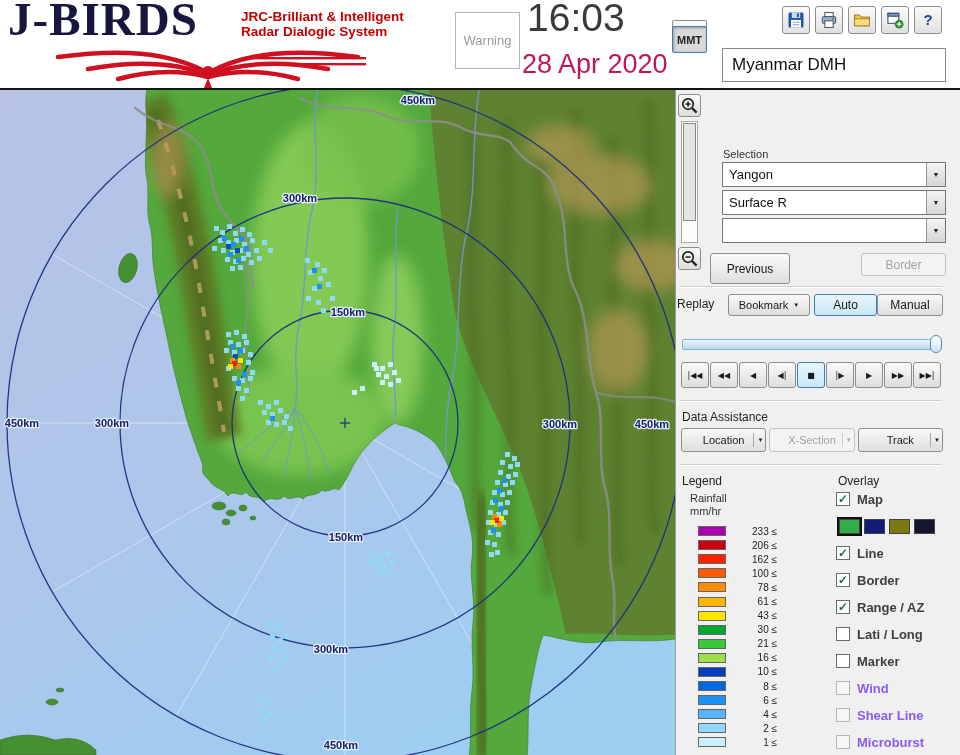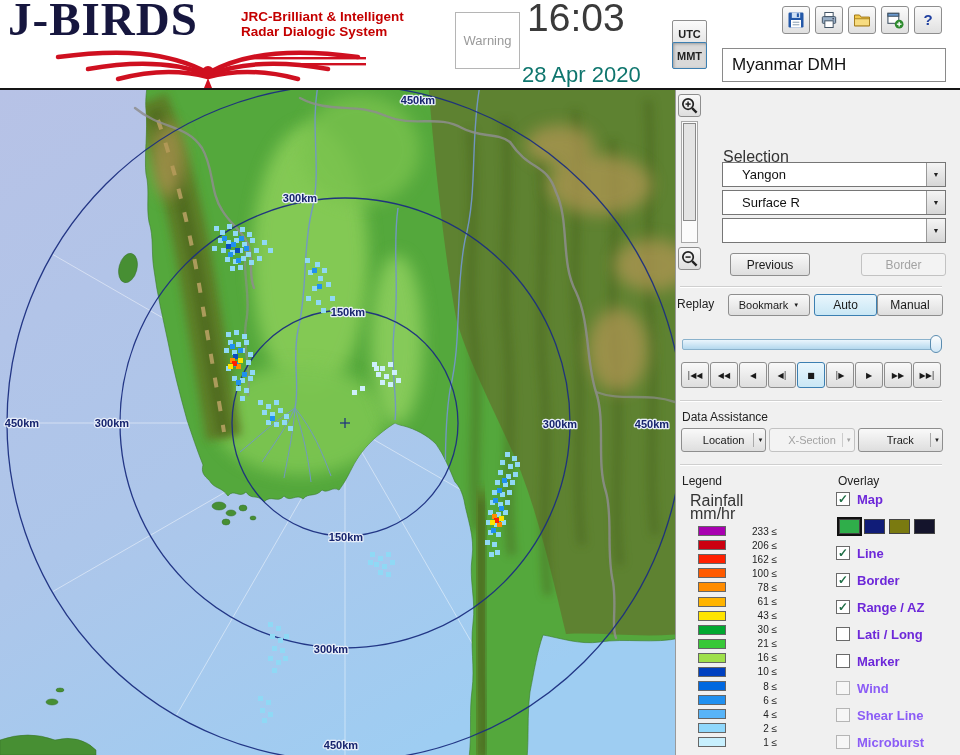--- a/index.html
+++ b/index.html
@@ -11,21 +11,21 @@
   .header{position:absolute;left:0;top:0;width:960px;height:90px;background:#fff;
     border-bottom:2px solid #151515}
   .logo-title{position:absolute;left:8px;top:-8px;font-family:"Liberation Serif",serif;
     font-weight:bold;font-size:47px;color:#16163e;letter-spacing:1px}
   .logo-sub{position:absolute;left:241px;top:9px;color:#c40000;font-weight:bold;
     font-size:13.5px;line-height:15px;white-space:nowrap}
   .eagle{position:absolute;left:48px;top:45px}
   .warning-btn{position:absolute;left:455px;top:12px;width:65px;height:57px;background:#fff;
     border:1px solid #b5b5b5;color:#9a9a9a;font-size:13px;font-family:inherit}
   .clock-time{position:absolute;left:527px;top:-4px;font-size:39px;color:#3a3a3a}
-  .clock-date{position:absolute;left:522px;top:62px;font-size:22px;color:#0f766e}
+  .clock-date{position:absolute;left:522px;top:49px;font-size:27px;color:#be185d}
   .tz-btn{position:absolute;left:672px;width:35px;height:27px;font-size:11px;font-weight:bold;
     font-family:inherit;border:1px solid #8e8e8e;border-radius:2px;
     background:linear-gradient(#fbfbfb,#e3e3e3);color:#222}
   .tz-btn.pressed{background:#d9d9d9;box-shadow:inset 1px 1px 3px rgba(0,0,0,.3);border-color:#3c7fb1}
   .tb{position:absolute;left:782px;top:6px;display:flex;gap:5px}
   .tb button{width:28px;height:28px;border:1px solid #8e8e8e;border-radius:3px;
     background:linear-gradient(#fbfbfb,#e0e0e0);display:flex;align-items:center;
     justify-content:center;padding:0;cursor:pointer}
   .station-box{position:absolute;left:722px;top:48px;width:224px;height:34px;
     border:1px solid #8a8a8a;background:#fff;font-size:17px;line-height:32px;
@@ -47,24 +47,24 @@
     border:1px solid #a8a8a8}
   .sb-thumb{position:absolute;left:1px;top:1px;width:13px;height:98px;background:#e4e4e4;
     border:1px solid #8a8a8a}
   .top-box{position:absolute;left:46px;top:1px;width:224px;height:44px;border:1px solid #7c7c7c;
     background:#fff;display:flex}
   .top-box .cell1{width:110px;border-right:1px solid #7c7c7c}
   .top-box .cell2{flex:1;position:relative}
   .range-label{position:absolute;left:10px;top:3px;font-size:11px;color:#333}
   .range-value{position:absolute;right:8px;top:18px;font-size:17px;color:#111}
   .panel-label{position:absolute;font-size:12px;color:#222}
-  .small-label{position:absolute;font-size:16px;color:#333}
+  .small-label{position:absolute;font-size:11px;color:#333}
   .combo{position:absolute;left:46px;width:224px;height:25px;background:#fff;
     border:1px solid #767676;display:flex;cursor:pointer}
-  .combo-txt{flex:1;font-size:13px;line-height:23px;padding-left:19px;color:#111;overflow:hidden}
+  .combo-txt{flex:1;font-size:13px;line-height:23px;padding-left:6px;color:#111;overflow:hidden}
   .combo-dd{width:19px;border-left:1px solid #999;background:linear-gradient(#f4f4f4,#d6d6d6);
     display:flex;align-items:center;justify-content:center;font-size:7px;color:#222}
   .sep{position:absolute;left:4px;width:262px;height:2px;border-top:1px solid #cfcfcf;
     border-bottom:1px solid #fff}
   .slider{position:absolute;left:6px;top:246px;width:258px;height:16px}
   .slider-track{position:absolute;left:0;top:3px;width:258px;height:11px;border:1px solid #8ab2cc;
     border-radius:2px;background:linear-gradient(#eaf5fc,#b4d8ee)}
   .slider-thumb{position:absolute;right:-2px;top:-1px;width:12px;height:18px;border:1px solid #5a8cb0;
     border-radius:6px;background:linear-gradient(#fdfdfd,#cfe6f6)}
   .pb-row{position:absolute;left:5px;top:272px;width:260px;height:27px;display:flex;gap:1px}
@@ -76,21 +76,21 @@
   .da.disabled .arr{color:#a3a3a3;border-left-color:#ccc}
   .legend-rows{position:absolute;left:22px;top:434px}
   .legend-row{display:flex;align-items:center;height:14.1px;gap:5px}
   .legend-swatch{width:28px;height:10px;border:1px solid #666}
   .legend-label{width:46px;text-align:right;font-size:10px;color:#222}
   .ov-list{position:absolute;left:160px;top:400px;width:116px}
   .ov-row{display:flex;align-items:center;height:18px;margin-bottom:9px;gap:7px}
   .cb{width:14px;height:14px;background:#fff;border:1px solid #6a6a6a;font-size:12px;
     line-height:12px;text-align:center;color:#1f6e46;font-weight:bold;flex:none}
   .ov-row.disabled .cb{border-color:#b5b5b5;background:#f6f6f6}
-  .ov-label{font-size:13px;font-weight:bold;color:#6d28d9;white-space:nowrap}
+  .ov-label{font-size:13px;font-weight:bold;color:#404040;white-space:nowrap}
   .ov-row.disabled .ov-label{color:#8b5cf6}
   .ov-swatches{display:flex;gap:4px;height:18px;margin-bottom:9px;padding-left:3px;align-items:center}
   .ov-swatch{width:21px;height:15px;border:1px solid #444}
   .ov-swatch.selected{outline:2px solid #111}
 </style>
 </head>
 <body>
 
 <div id="app">
 
@@ -111,21 +111,21 @@
       </g>
       <circle cx="160" cy="27" r="6" fill="#cf1020"></circle>
       <path d="M160,33 L156,43 L164,43 Z" fill="#cf1020"></path>
       <rect x="196" y="12" width="122" height="2.4" fill="#cf1020"></rect>
       <rect x="202" y="18" width="116" height="2.4" fill="#cf1020"></rect>
     </svg>
     <button class="warning-btn">Warning</button>
     <div class="clock-time">16:03</div>
     <div class="clock-date">28 Apr 2020</div>
     <button class="tz-btn" style="top:20px">UTC</button>
-    <button class="tz-btn pressed" style="top:42px">MMT</button>
+    <button class="tz-btn pressed" style="top:26px">MMT</button>
 
     <div class="tb">
       <button>
         <svg width="20" height="20" viewBox="0 0 24 24">
           <rect x="3" y="3" width="18" height="18" rx="1.5" fill="#2458a8"></rect>
           <rect x="7" y="3" width="10" height="6.5" fill="#cfe0f4"></rect>
           <rect x="13" y="4" width="2.5" height="4.5" fill="#2458a8"></rect>
           <rect x="6" y="12" width="12" height="9" fill="#fff"></rect>
           <rect x="8" y="14" width="8" height="1.4" fill="#9ab"></rect>
           <rect x="8" y="17" width="8" height="1.4" fill="#9ab"></rect>
@@ -482,21 +482,21 @@
       <span class="combo-dd">▼</span>
     </div>
     <div class="combo" style="top:100px">
       <span class="combo-txt">Surface R</span>
       <span class="combo-dd">▼</span>
     </div>
     <div class="combo" style="top:128px">
       <span class="combo-txt"></span>
       <span class="combo-dd">▼</span>
     </div>
-    <button class="btn" style="position:absolute;left:54px;top:163px;width:80px;height:23px">Previous</button>
+    <button class="btn" style="position:absolute;left:34px;top:163px;width:80px;height:31px">Previous</button>
     <button class="btn disabled" style="position:absolute;left:185px;top:163px;width:85px;height:23px">Border</button>
 
     <div class="sep" style="top:196px"></div>
 
     <div class="panel-label" style="left:1px;top:207px">Replay</div>
     <button class="btn" style="position:absolute;left:52px;top:204px;width:82px;height:22px;gap:5px;font-size:11px">
       <span>Bookmark</span>
       <span style="font-size:6px">▼</span>
     </button>
     <button class="btn active" style="position:absolute;left:138px;top:204px;width:63px;height:22px">Auto</button>

